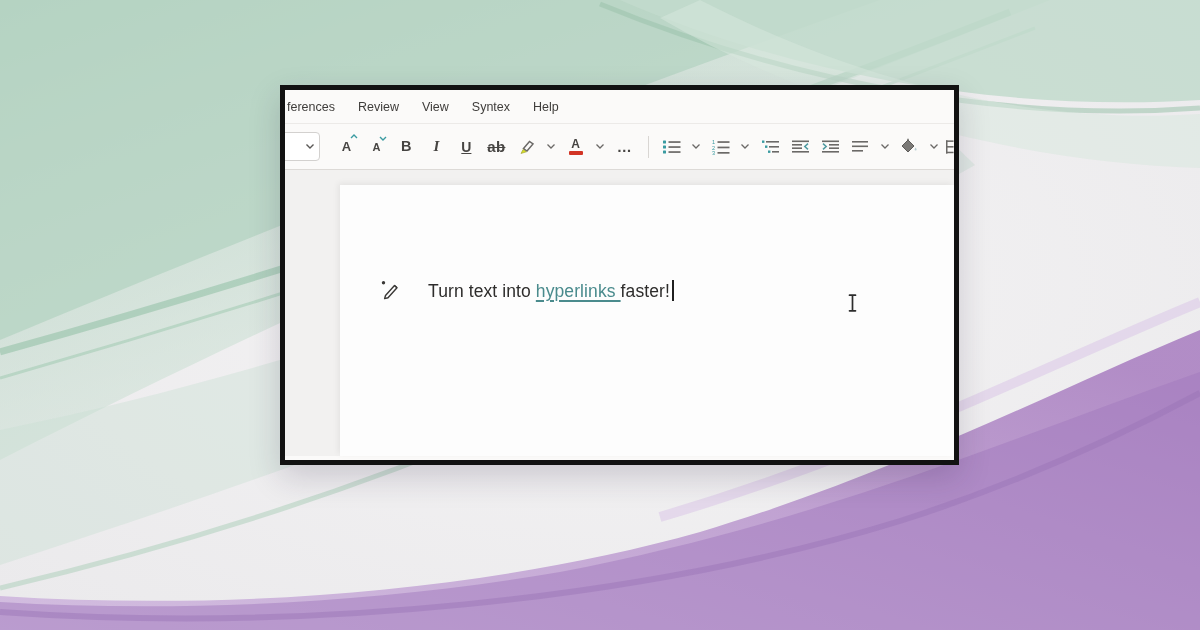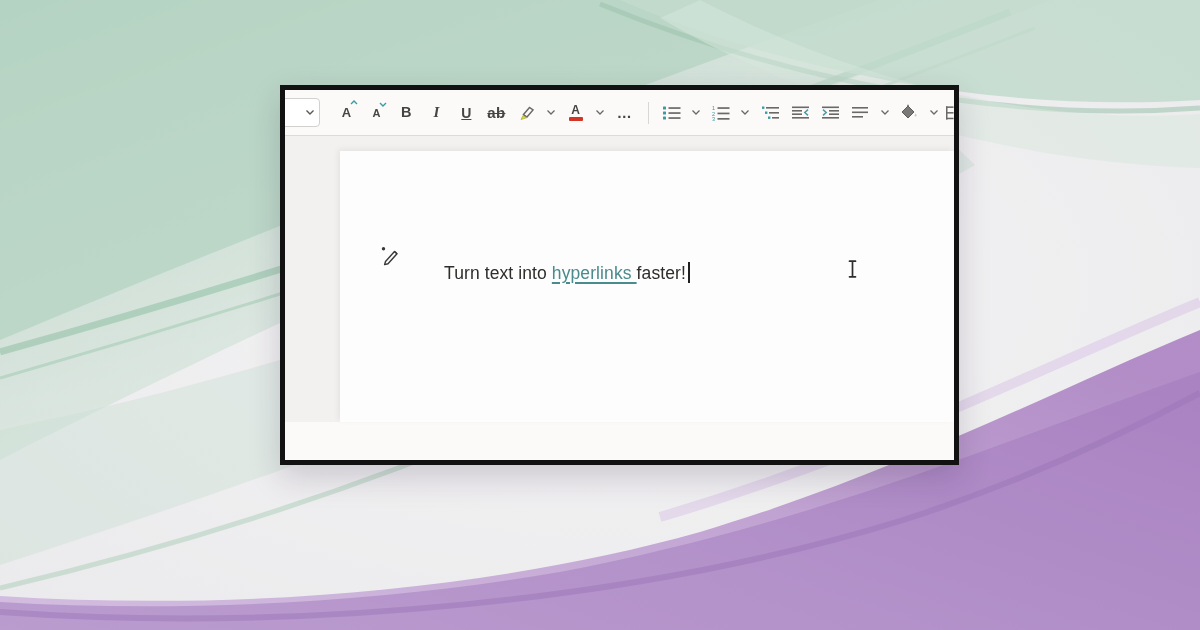--- a/index.html
+++ b/index.html
@@ -35,21 +35,21 @@
   .fontcolor{display:flex;flex-direction:column;align-items:center;line-height:1;}
   .fontcolor .bar{width:14px;height:4px;border-radius:1px;margin-top:1px;background:var(--red,#d23425);}
   .more-g{font-size:15px;font-weight:bold;color:#474543;letter-spacing:1px;}
   .vdivider{width:1px;height:22px;background:#d9d6d3;margin:0 5px;}
   .partial-end{width:8px;height:20px;overflow:hidden;display:flex;align-items:center;}
 
   
   .canvas{position:relative;height:286px;background:#f2f1f0;}
   .page{position:absolute;left:55px;top:15px;right:0;bottom:0;background:#fdfdfd;
     box-shadow:-2px -2px 6px rgba(0,0,0,.06);}
-  .docline{position:absolute;left:88px;top:95px;margin:16px;font-size:17.5px;color:#2e2d2c;letter-spacing:.1px;}
+  .docline{position:absolute;left:88px;top:95px;margin:0;font-size:17.5px;color:#2e2d2c;letter-spacing:.1px;}
   .doclink{color:var(--link,#4a8b8d);text-decoration:underline;text-decoration-thickness:1.5px;text-underline-offset:3px;}
   .textcaret{display:inline-block;width:2px;height:21px;background:#1f1f1f;vertical-align:-4px;margin-left:2px;}
   .margin-pen{position:absolute;left:38px;top:92px;}
   .ibeam{position:absolute;left:506px;top:108px;}
 
   svg{display:block;}
 </style>
 </head>
 <body>
 
@@ -84,20 +84,27 @@
     <path d="M700 0 C 880 92 1050 124 1200 114 L1200 168 C 1020 162 820 112 660 18 Z" fill="#d8e7dd" opacity=".5"></path>
 
     <path d="M0 630 L1200 630 L1200 330 C 1050 392 900 472 700 532 C 500 588 250 612 0 596 Z" fill="url(#gP1)"></path>
     <path d="M1200 372 C 1000 442 820 522 560 572 C 380 603 180 613 0 602 L0 630 L1200 630 Z" fill="#a27abd" opacity=".5"></path>
     <path d="M0 612 C 300 633 640 601 900 521 C 1010 486 1110 441 1200 393" stroke="#9a74b5" stroke-width="6" fill="none" opacity=".45"></path>
     <path d="M1200 302 C 1030 372 880 452 660 517" stroke="#dccae8" stroke-width="10" fill="none" opacity=".6"></path>
   </svg>
 
   <div class="window">
 
+    <nav class="menubar">
+      <button class="menutab">ferences</button>
+      <button class="menutab">Review</button>
+      <button class="menutab">View</button>
+      <button class="menutab">Syntex</button>
+      <button class="menutab">Help</button>
+    </nav>
 
     <div class="toolbar">
 
       <div class="dropdown">
 
         <span>
           <svg width="10" height="7" viewBox="0 0 10 7">
               <polyline points="1.5,1.5 5,5 8.5,1.5" fill="none" stroke="#5a5856" stroke-width="1.4"></polyline>
             </svg>
         </span>

